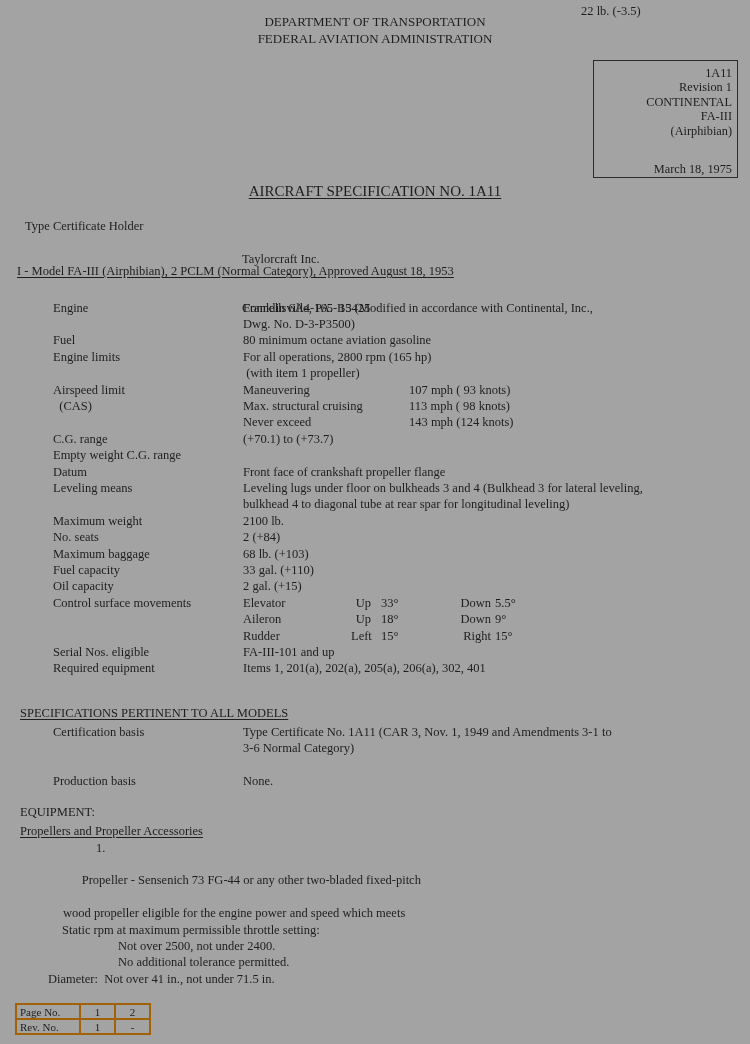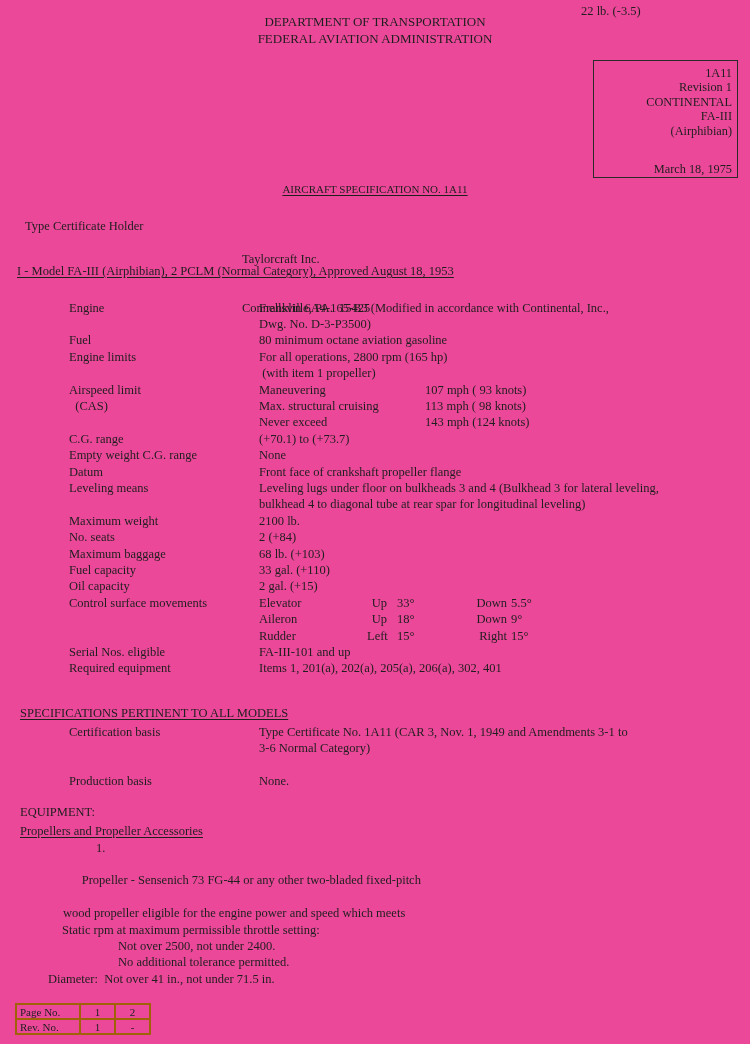--- a/index.html
+++ b/index.html
@@ -1,42 +1,42 @@
 <!DOCTYPE html>
 <html><head>
 <meta charset="utf-8">
 <style>
   html,body{margin:0;padding:0;}
   body{
     width:750px;height:1044px;position:relative;background:#ffffff;
     font-family:"Liberation Serif","DejaVu Serif",serif;
     color:#1e1e1e;font-size:12.5px;overflow:hidden;
   }
-  .page{position:absolute;inset:0;overflow:hidden;background:#ec4899;}
+  .page{position:absolute;inset:0;overflow:hidden;background:#a3a3a3;}
   .u{text-decoration:underline;text-underline-offset:2px;}
   .abs{position:absolute;}
   
   .doc-header{top:13px;left:0;width:750px;text-align:center;line-height:17px;font-size:13px;}
   
   .rev-box{top:48px;left:593px;width:145px;height:118px;border:1px solid #2a2a2a;
            text-align:right;padding:5px 5px 0 0;box-sizing:border-box;line-height:14.4px;font-size:12.3px;margin-top:12px;}
   .rev-date{margin-top:24px;}
   
-  .doc-title{top:183px;left:0;width:750px;text-align:center;font-size:11px;}
+  .doc-title{top:183px;left:0;width:750px;text-align:center;font-size:15px;}
   
   .tch{top:218px;left:0;width:750px;display:flex;line-height:16.4px;white-space:pre;}
   .tch-label{margin-left:25px;flex:0 0 217px;}
   
   .sec1{top:264px;left:17px;}
   .sec2{top:706px;left:20px;}
   
   .specs{top:299.5px;left:0;width:750px;}
   .specs2{top:724px;left:0;width:750px;}
   .srow{display:flex;line-height:16.4px;white-space:pre;min-height:16.4px;}
-  .slbl{flex:0 0 190px;margin-left:69px;}
+  .slbl{flex:0 0 190px;margin-left:53px;}
   .sval{flex:1;}
   .as-sub{display:inline-block;width:166px;}
   .cs-s{display:inline-block;width:108px;}
   .cs-d1{display:inline-block;width:20px;text-align:right;}
   .cs-a1{display:inline-block;width:60px;padding-left:10px;box-sizing:border-box;}
   .cs-d2{display:inline-block;width:60px;text-align:right;}
   .cs-a2{display:inline-block;padding-left:4px;}
   
   .eq-h1{top:804.5px;left:20px;}
   .eq-h2{top:823.5px;left:20px;}
@@ -94,21 +94,21 @@
   <div class="abs specs">
       <div class="srow"><span class="slbl">Engine</span><span class="sval">Franklin 6A4-165-B3 (Modified in accordance with Continental, Inc.,</span></div>
       <div class="srow"><span class="slbl"></span><span class="sval">Dwg. No. D-3-P3500)</span></div>
       <div class="srow"><span class="slbl">Fuel</span><span class="sval">80 minimum octane aviation gasoline</span></div>
       <div class="srow"><span class="slbl">Engine limits</span><span class="sval">For all operations, 2800 rpm (165 hp)</span></div>
       <div class="srow"><span class="slbl"></span><span class="sval"> (with item 1 propeller)</span></div>
       <div class="srow"><span class="slbl">Airspeed limit</span><span class="sval"><span class="as-sub">Maneuvering</span><span>107 mph ( 93 knots)</span></span></div>
       <div class="srow"><span class="slbl">  (CAS)</span><span class="sval"><span class="as-sub">Max. structural cruising</span><span>113 mph ( 98 knots)</span></span></div>
       <div class="srow"><span class="slbl"></span><span class="sval"><span class="as-sub">Never exceed</span><span>143 mph (124 knots)</span></span></div>
       <div class="srow"><span class="slbl">C.G. range</span><span class="sval">(+70.1) to (+73.7)</span></div>
-      <div class="srow"><span class="slbl">Empty weight C.G. range</span><span class="sval">None</span></div>
+      <div class="srow"><span class="slbl">Empty weight C.G. range</span></div>
       <div class="srow"><span class="slbl">Datum</span><span class="sval">Front face of crankshaft propeller flange</span></div>
       <div class="srow"><span class="slbl">Leveling means</span><span class="sval">Leveling lugs under floor on bulkheads 3 and 4 (Bulkhead 3 for lateral leveling,</span></div>
       <div class="srow"><span class="slbl"></span><span class="sval">bulkhead 4 to diagonal tube at rear spar for longitudinal leveling)</span></div>
       <div class="srow"><span class="slbl">Maximum weight</span><span class="sval">2100 lb.</span></div>
       <div class="srow"><span class="slbl">No. seats</span><span class="sval">2 (+84)</span></div>
       <div class="srow"><span class="slbl">Maximum baggage</span><span class="sval">68 lb. (+103)</span></div>
       <div class="srow"><span class="slbl">Fuel capacity</span><span class="sval">33 gal. (+110)</span></div>
       <div class="srow"><span class="slbl">Oil capacity</span><span class="sval">2 gal. (+15)</span></div>
       <div class="srow"><span class="slbl">Control surface movements</span><span class="sval"><span class="cs-s">Elevator</span><span class="cs-d1">Up</span><span class="cs-a1">33°</span><span class="cs-d2">Down</span><span class="cs-a2">5.5°</span></span></div>
       <div class="srow"><span class="slbl"></span><span class="sval"><span class="cs-s">Aileron</span><span class="cs-d1">Up</span><span class="cs-a1">18°</span><span class="cs-d2">Down</span><span class="cs-a2">9°</span></span></div>

